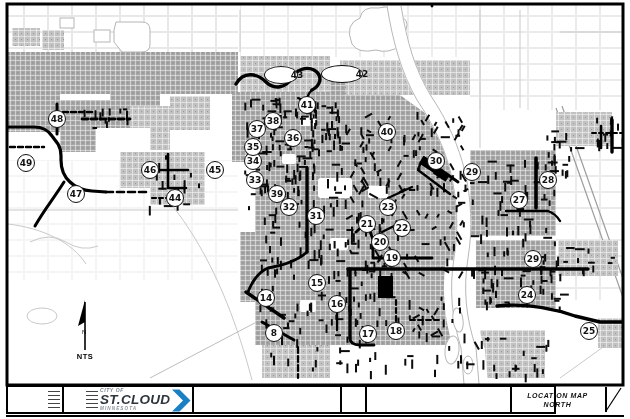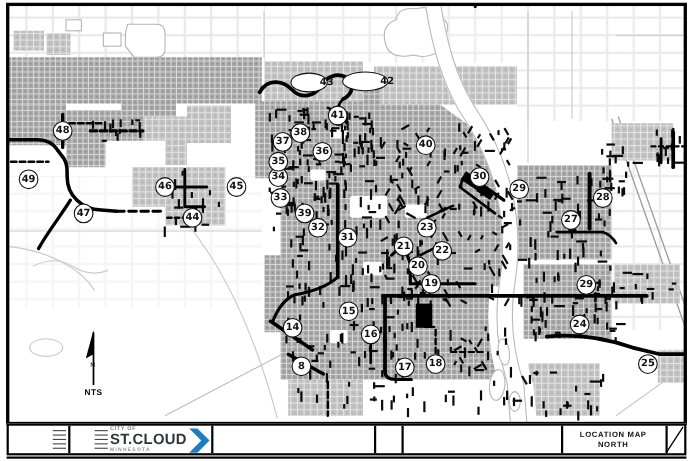--- a/index.html
+++ b/index.html
@@ -8,22 +8,22 @@
   svg.map{position:absolute;left:0;top:0;}
   
   .marker{
     position:absolute;width:18px;height:18px;box-sizing:border-box;
     border:1.4px solid #111;border-radius:50%;background:#fff;
     display:flex;align-items:center;justify-content:center;
     font-family:"DejaVu Sans",sans-serif;font-size:9px;font-weight:700;color:#111;
     line-height:1;z-index:5;
   }
   
-  .tblock{position:absolute;left:6px;top:385px;width:618px;height:29px;
-    border:2px solid #000;box-sizing:border-box;background:#fff;z-index:6;}
+  .tblock{position:absolute;left:6px;top:385px;width:550px;height:29px;
+    border:2px solid #000;box-sizing:border-box;background:#fff;z-index:6;font-style:italic;}
   .tb-div{position:absolute;top:0;bottom:0;width:1.5px;background:#000;}
   .tb-heavy{position:absolute;left:6px;top:414.5px;width:618px;height:2.5px;background:#000;z-index:7;}
   .sig-lines{position:absolute;top:3.5px;display:flex;flex-direction:column;gap:2.6px;}
   .sig-lines span{display:block;width:12px;height:1.5px;background:#444;}
   .logo{position:absolute;left:92px;top:0.5px;line-height:1;}
   .logo .cityof{font-size:5px;letter-spacing:.6px;color:#76828c;font-weight:700;}
   .logo .name{font-size:13.5px;font-weight:700;color:#2e353b;letter-spacing:.3px;margin-top:.5px;}
   .logo .state{font-size:4.6px;letter-spacing:1.1px;color:#8b959d;font-weight:700;margin-top:.5px;}
   .chevron{position:absolute;left:163px;top:1.5px;}
   .loccell{position:absolute;left:502px;width:95px;top:4px;text-align:center;
@@ -909,21 +909,21 @@
       <div class="marker" style="left: 280px; top: 198px;">32</div>
       <div class="marker" style="left: 246px; top: 171px;">33</div>
       <div class="marker" style="left: 244px; top: 152px;">34</div>
       <div class="marker" style="left: 244px; top: 138px;">35</div>
       <div class="marker" style="left: 284px; top: 129px;">36</div>
       <div class="marker" style="left: 248px; top: 120px; text-align: center;">37</div>
       <div class="marker" style="left: 264px; top: 112px;">38</div>
       <div class="marker" style="left: 268px; top: 185px;">39</div>
       <div class="marker" style="left: 378px; top: 123px;">40</div>
       <div class="marker" style="left: 298px; top: 96px;">41</div>
-      <div class="marker" style="left: 311px; top: 65px; padding-left: 40px;">42</div>
+      <div class="marker" style="left: 321px; top: 65px; padding-left: 40px;">42</div>
       <div class="marker" style="left: 264px; top: 66px; padding-left: 32px;">43</div>
       <div class="marker" style="left: 166px; top: 189px;">44</div>
       <div class="marker" style="left: 169px; top: 161px; margin-left: 37px;">45</div>
       <div class="marker" style="left: 141px; top: 161px;">46</div>
       <div class="marker" style="left: 67px; top: 185px;">47</div>
       <div class="marker" style="left: 48px; top: 110px;">48</div>
       <div class="marker" style="left: 17px; top: 154px;">49</div>
     </div>
 
   <div class="tblock">

